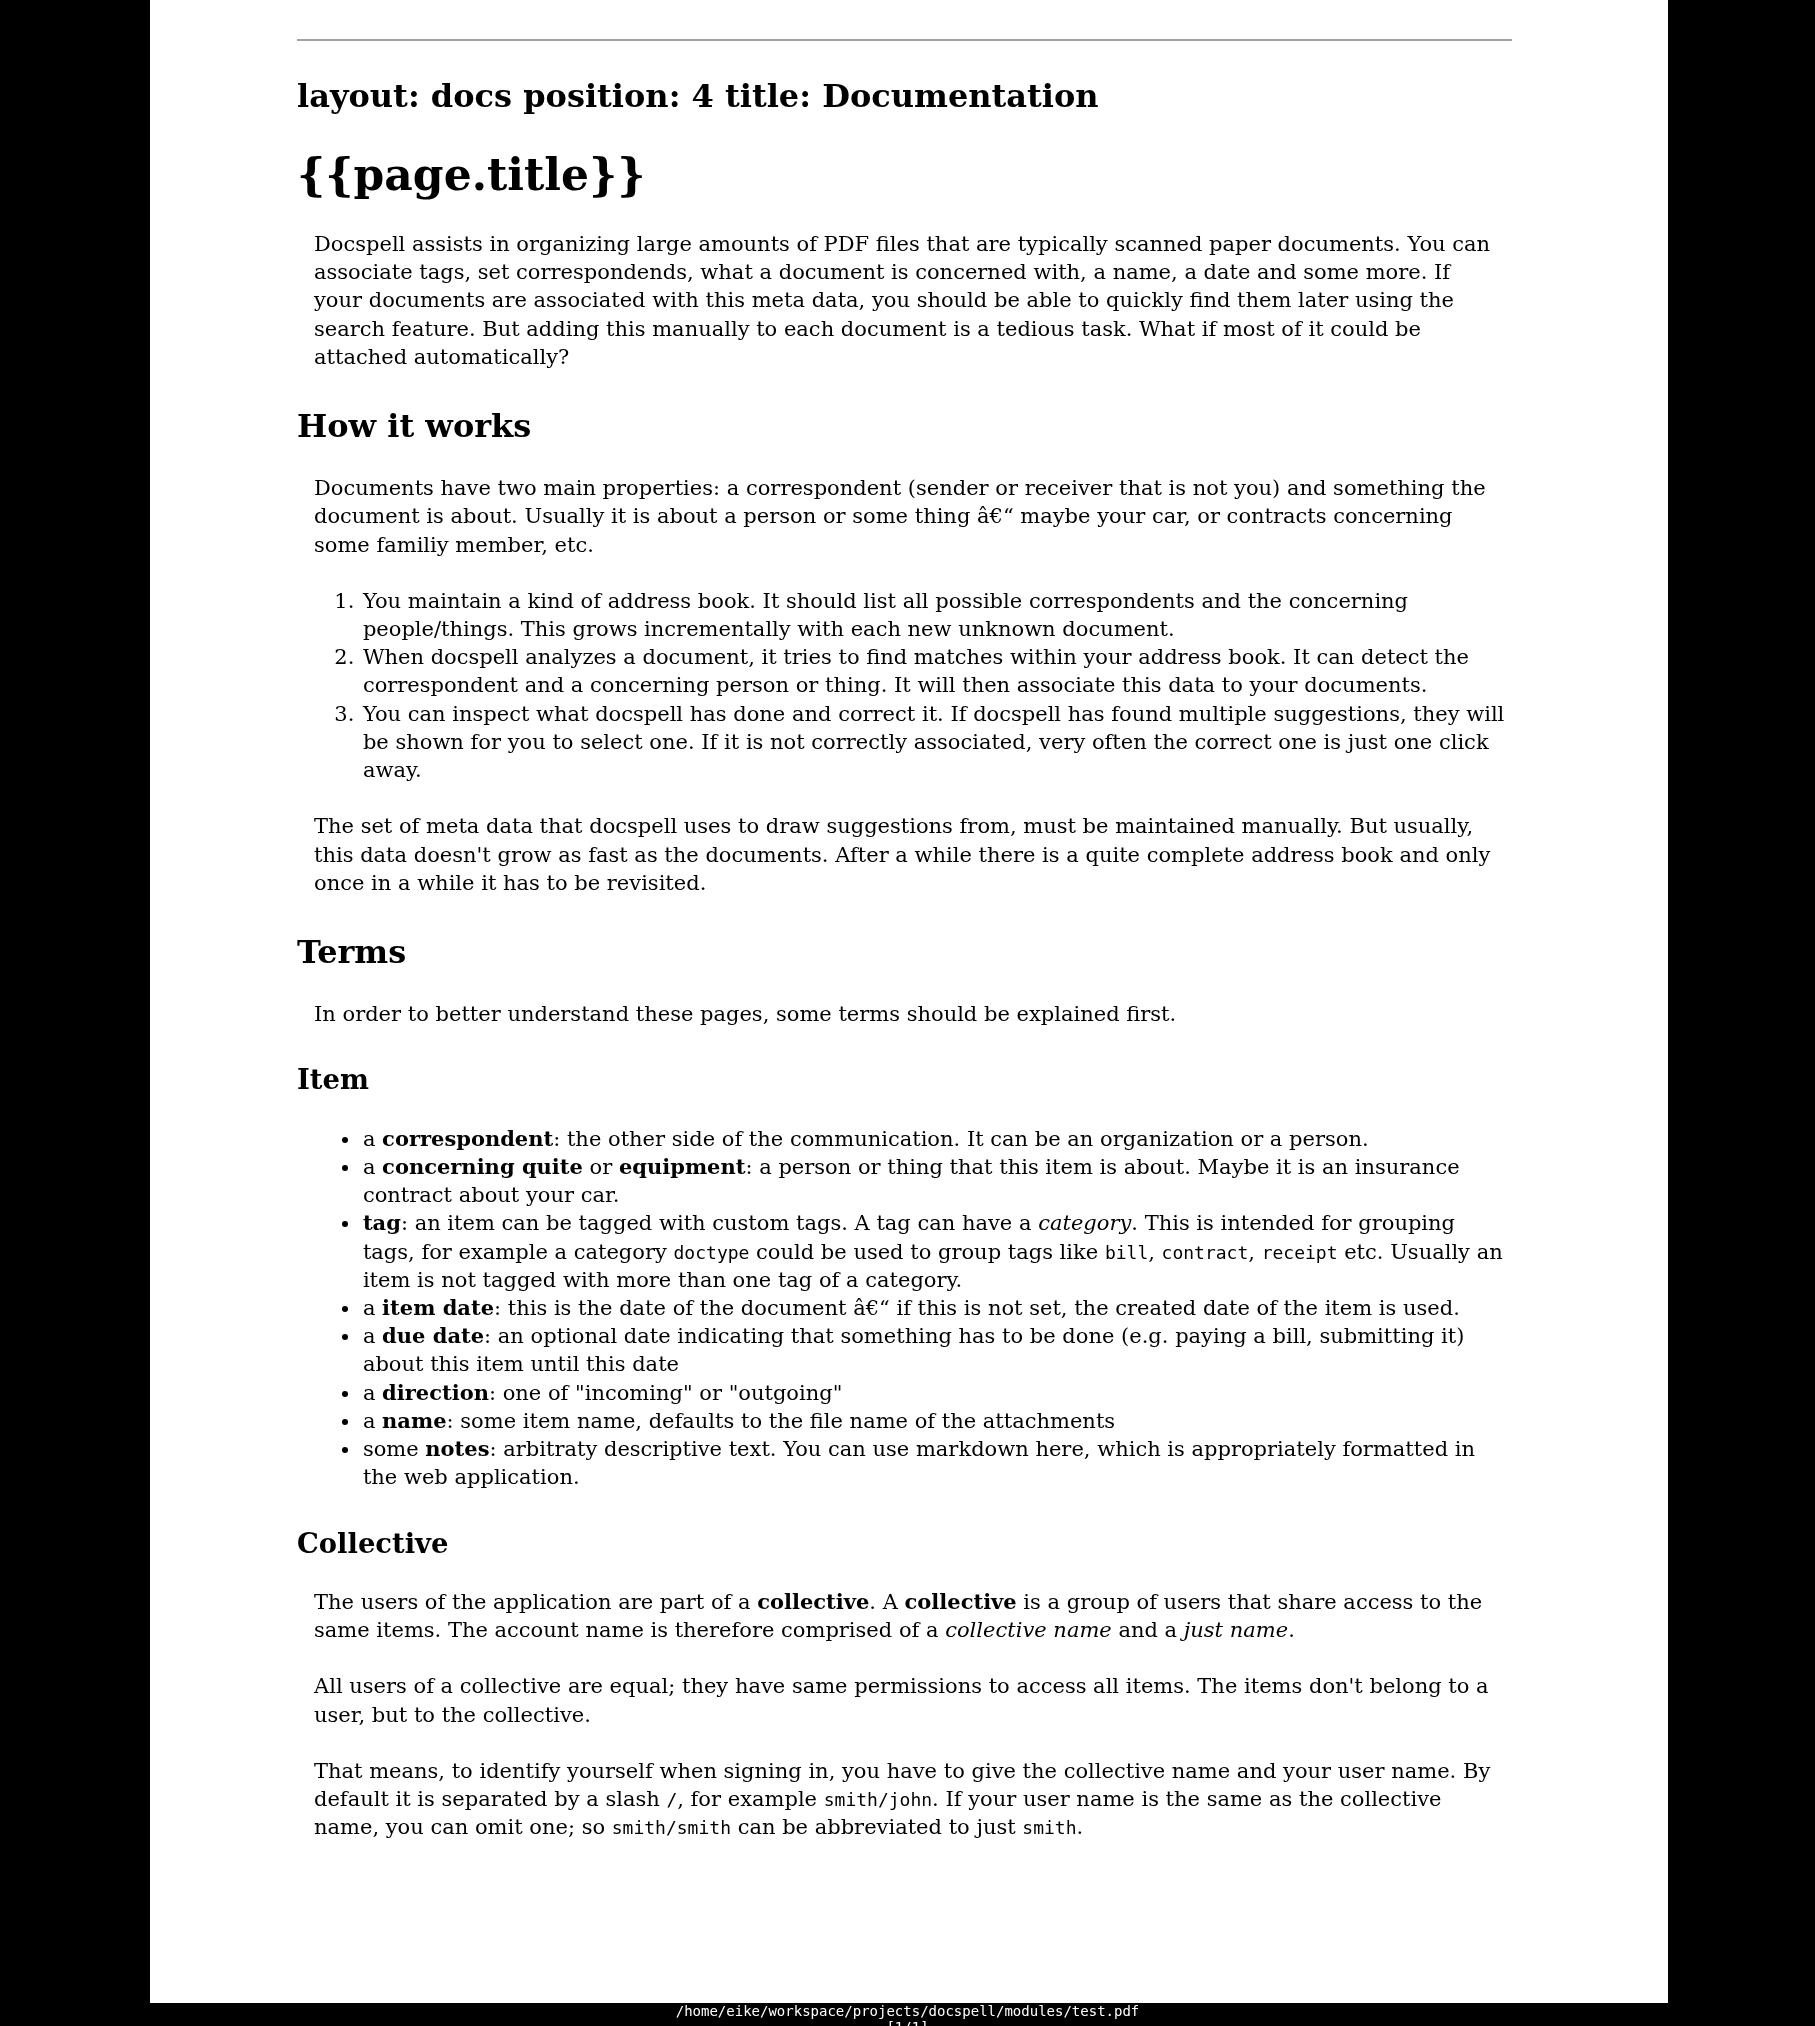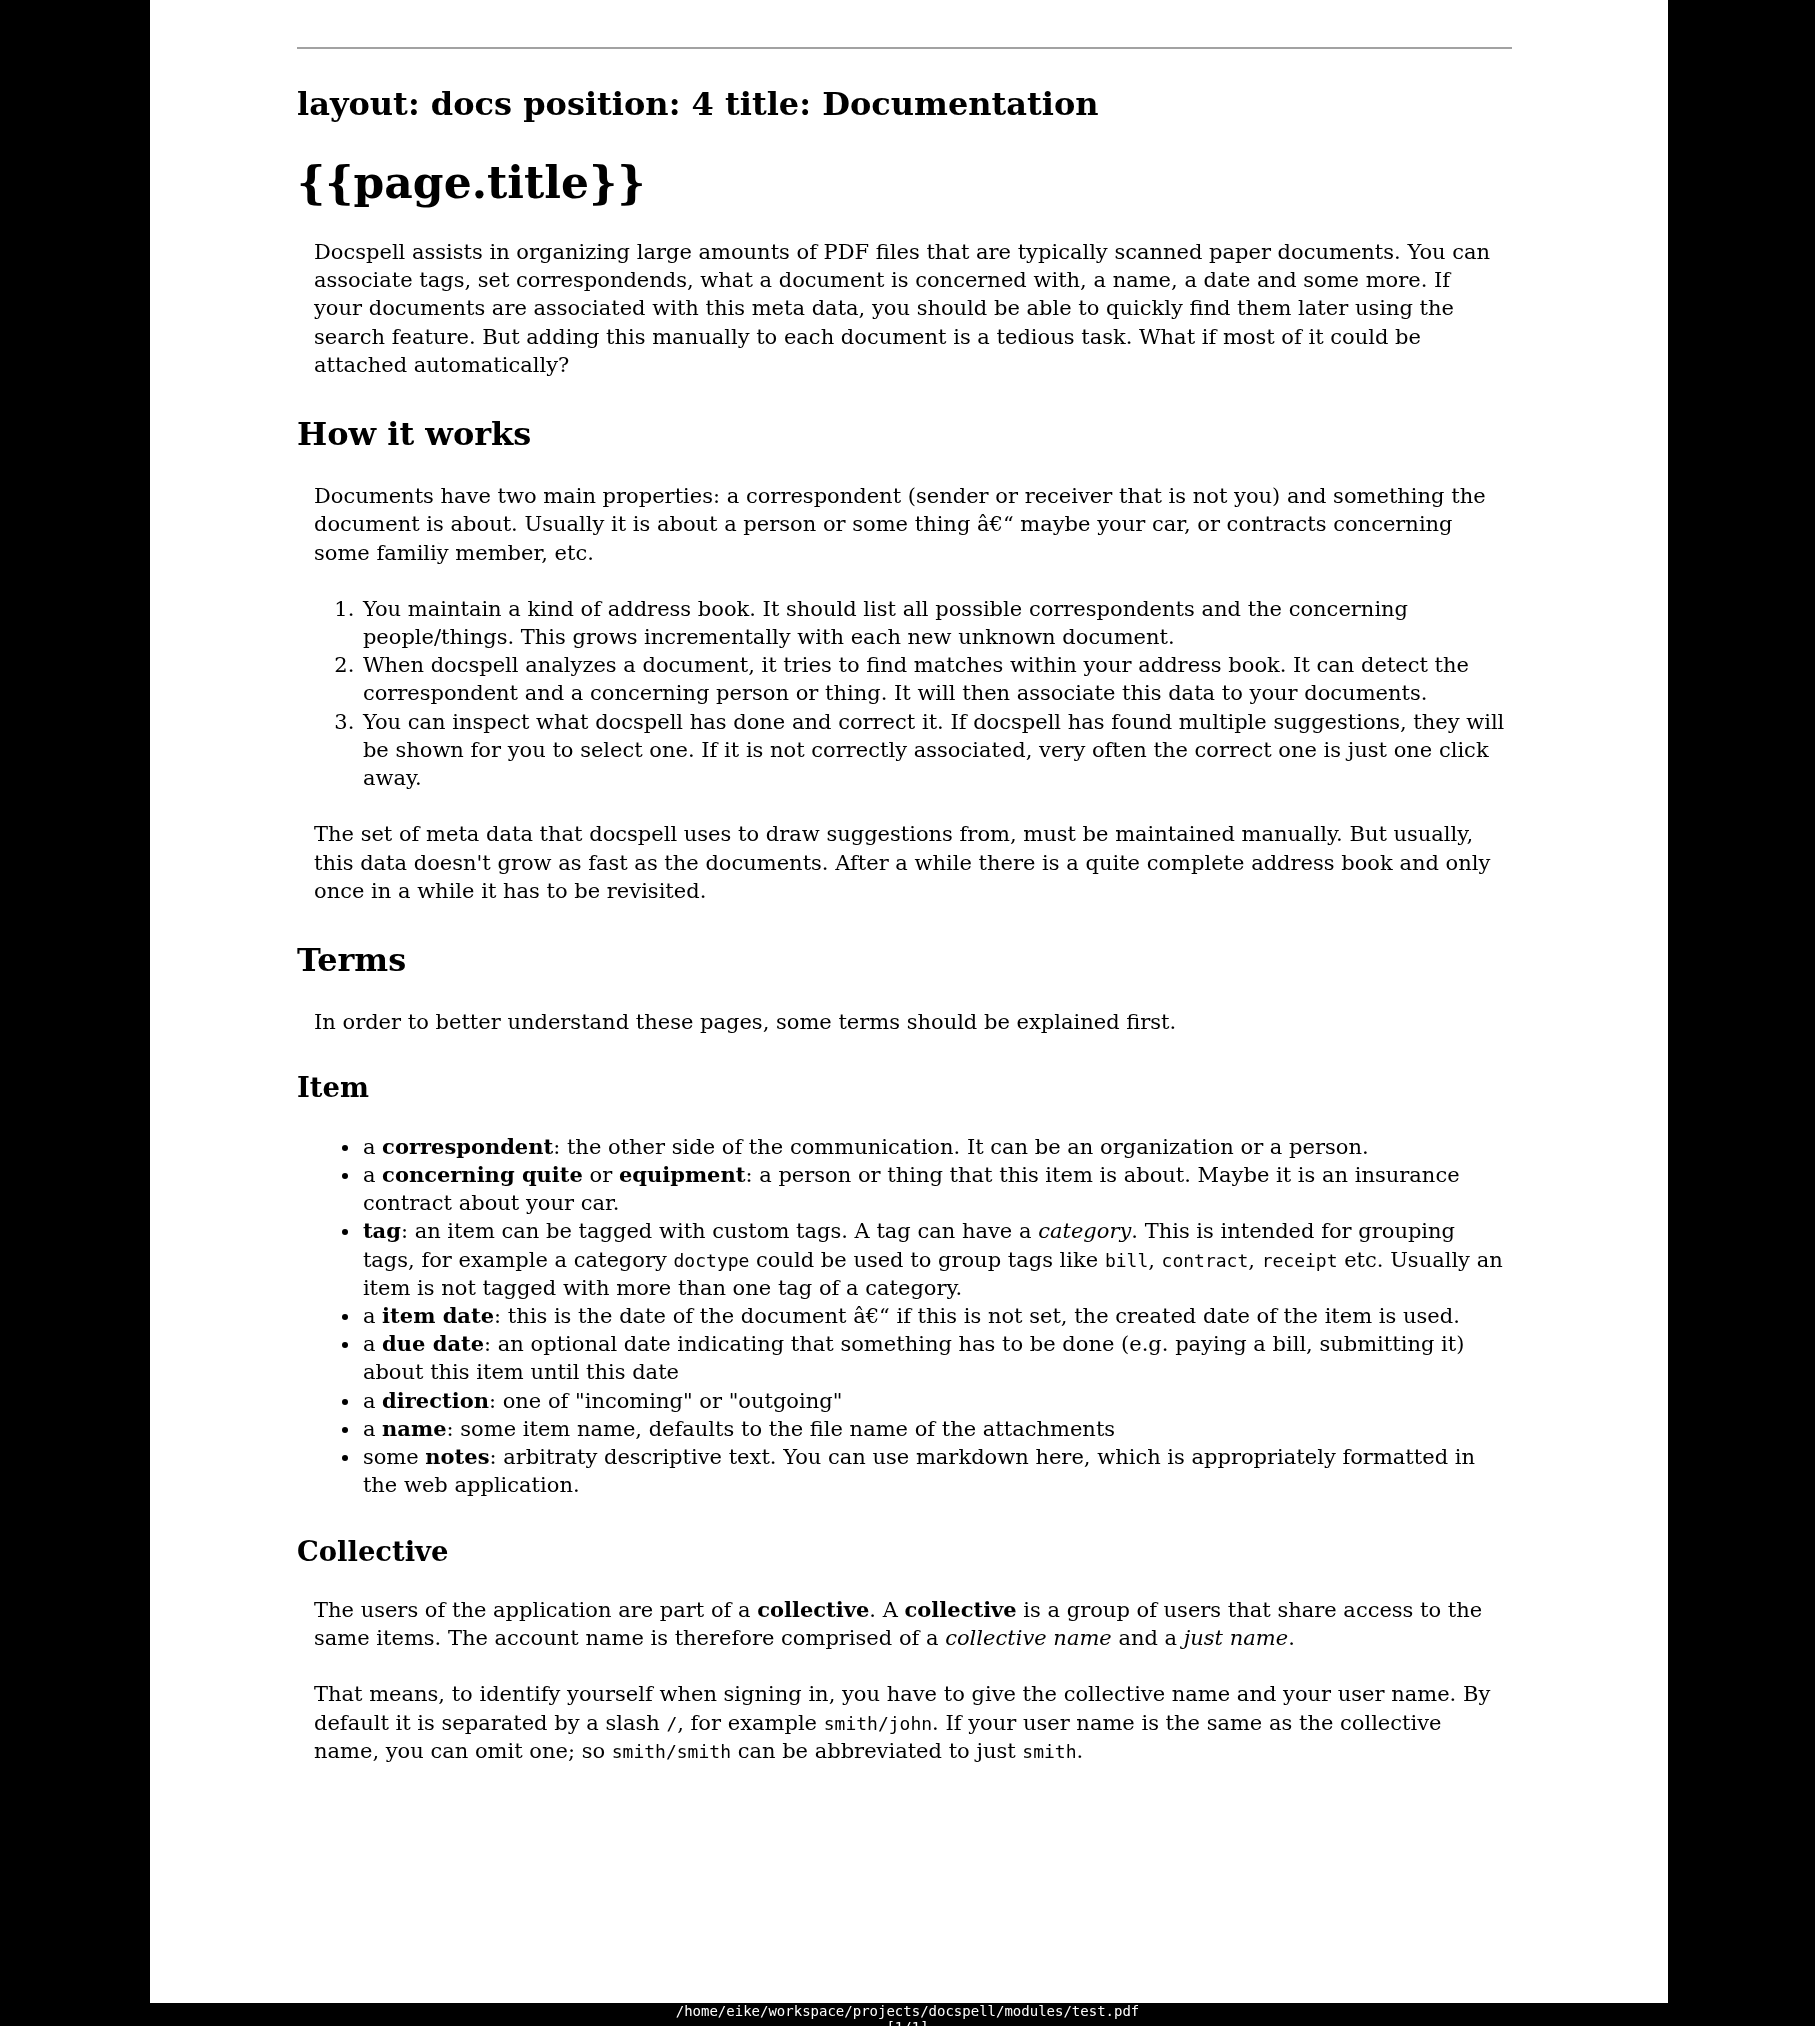--- a/index.html
+++ b/index.html
@@ -12,21 +12,21 @@
     color: #000;
   }
   .page {
     position: absolute;
     left: 150px; top: 0;
     width: 1518px; height: 2003px;
     background: #ffffff;
     overflow: hidden;
   }
   .content {
-    padding: 8px 156px 0 147px;
+    padding: 0 156px 0 147px;
   }
   .rule {
     height: 1.9px;
     background: #a2a2a2;
     border: 0;
     margin: 39px 0 0 0;
   }
   h1, h2, h3 { font-weight: bold; line-height: 1.25; }
   h1 { font-size: 44px; margin: 31px 0 28px; }
   h2 { font-size: 32px; margin: 35px 0 28px; }
@@ -85,20 +85,21 @@
           <li>a <span class="run-b">concerning quite</span> or <span class="run-b">equipment</span>: a person or thing that this item is about. Maybe it is an insurance contract about your car.</li>
           <li><span class="run-b">tag</span>: an item can be tagged with custom tags. A tag can have a <span class="run-i">category</span>. This is intended for grouping tags, for example a category <span class="run-c">doctype</span> could be used to group tags like <span class="run-c">bill</span>, <span class="run-c">contract</span>, <span class="run-c">receipt</span> etc. Usually an item is not tagged with more than one tag of a category.</li>
           <li>a <span class="run-b">item date</span>: this is the date of the document â€“ if this is not set, the created date of the item is used.</li>
           <li>a <span class="run-b">due date</span>: an optional date indicating that something has to be done (e.g. paying a bill, submitting it) about this item until this date</li>
           <li>a <span class="run-b">direction</span>: one of "incoming" or "outgoing"</li>
           <li>a <span class="run-b">name</span>: some item name, defaults to the file name of the attachments</li>
           <li>some <span class="run-b">notes</span>: arbitraty descriptive text. You can use markdown here, which is appropriately formatted in the web application.</li>
         </ul>
         <h3>Collective</h3>
         <p>The users of the application are part of a <span class="run-b">collective</span>. A <span class="run-b">collective</span> is a group of users that share access to the same items. The account name is therefore comprised of a <span class="run-i">collective name</span> and a <span class="run-i">just name</span>.</p>
+        <p>All users of a collective are equal; they have same permissions to access all items. The items don't belong to a user, but to the collective.</p>
         <p>That means, to identify yourself when signing in, you have to give the collective name and your user name. By default it is separated by a slash <span class="run-c">/</span>, for example <span class="run-c">smith/john</span>. If your user name is the same as the collective name, you can omit one; so <span class="run-c">smith/smith</span> can be abbreviated to just <span class="run-c">smith</span>.</p>
       </div>
   </div>
   <div class="statusbar">
     <span>/home/eike/workspace/projects/docspell/modules/test.pdf</span>
     <span>[1/1]</span>
   </div>
 </div>
 
 

